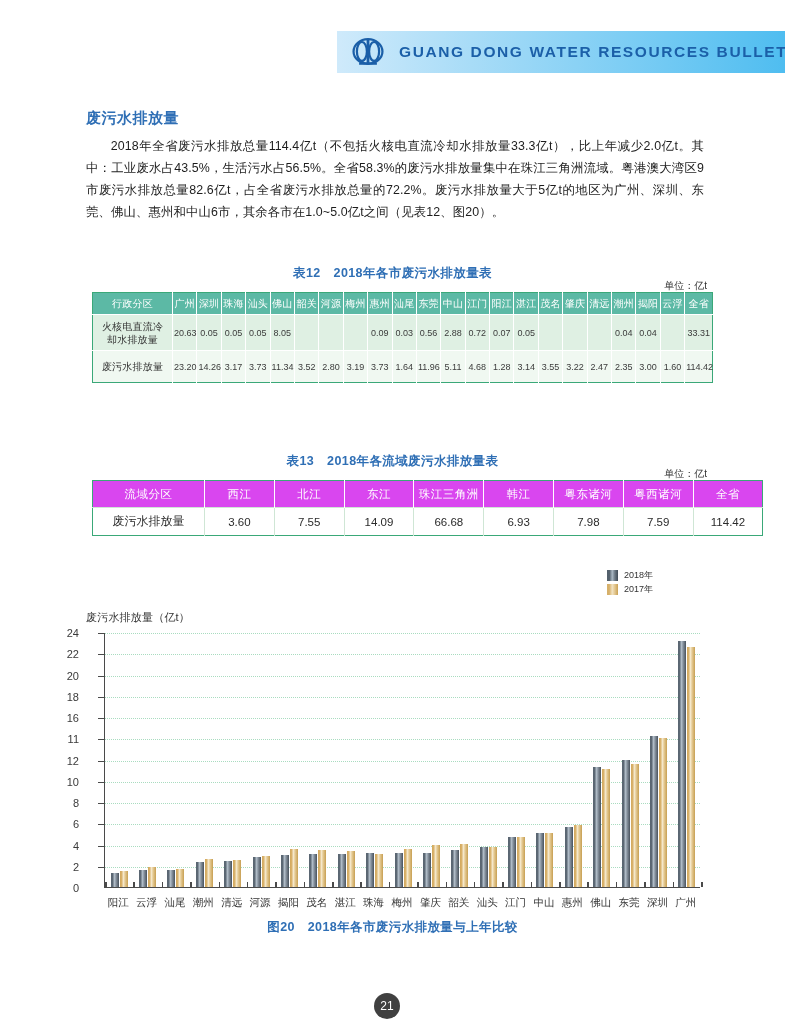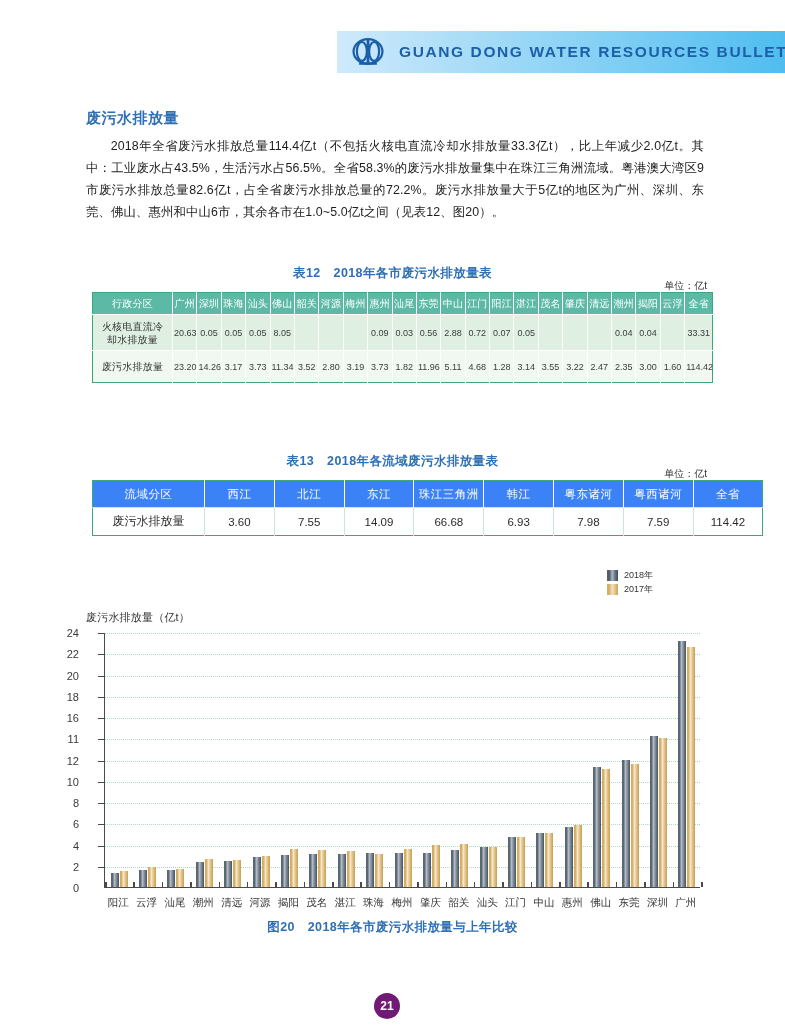--- a/index.html
+++ b/index.html
@@ -84,21 +84,21 @@
   .t12 tr.r-plain td { background: #f0f8f1; height: 32px; }
   .t12 td.rowhead {
     font-size: 10px; color: #333; line-height: 13px;
     letter-spacing: .2px;
   }
 
   
   .t13-wrap { position: absolute; left: 92px; top: 480px; width: 601px; }
   .t13 { border: 1.4px solid #3aa878; table-layout: fixed; }
   .t13 th {
-    background: #3b82f6; color: #fff; font-weight: 400;
+    background: #d946ef; color: #fff; font-weight: 400;
     font-size: 11.5px; height: 27px;
     border-right: 1px solid #ffffff; text-align: center;
     letter-spacing: .5px; white-space: nowrap;
   }
   .t13 th:last-child { border-right: none; }
   .t13 td {
     font-size: 11.5px; color: #2b2b2b; text-align: center;
     border-right: 1px solid #cfe6d5; border-top: 1px solid #cfe6d5;
     height: 28px;
   }
@@ -170,22 +170,22 @@
   .fig-caption {
     position: absolute; left: 0; top: 919px; width: 785px;
     text-align: center; font-size: 12.5px; font-weight: 700;
     color: #2f6fb5; letter-spacing: .4px;
   }
 
   
   .pageno {
     position: absolute; left: 374px; top: 993px;
     width: 26px; height: 26px; border-radius: 50%;
-    background: #701a75; color: #fff;
-    font-size: 12px; display: flex; align-items: center; justify-content: center; font-weight: bold;
+    background: #404040; color: #fff;
+    font-size: 12px; display: flex; align-items: center; justify-content: center;
   }
 </style>
 </head>
 <body>
 
 <div class="banner">
   <svg class="banner-logo" viewBox="0 0 60 54">
     <ellipse cx="30" cy="26" rx="26" ry="22" fill="none" stroke="#1b5fa8" stroke-width="4"></ellipse>
     <ellipse cx="19" cy="26" rx="9" ry="17" fill="none" stroke="#1b5fa8" stroke-width="4"></ellipse>
     <ellipse cx="41" cy="26" rx="9" ry="17" fill="none" stroke="#1b5fa8" stroke-width="4"></ellipse>
@@ -260,21 +260,21 @@
           <td class="rowhead">废污水排放量</td>
           <td>23.20</td>
           <td>14.26</td>
           <td>3.17</td>
           <td>3.73</td>
           <td>11.34</td>
           <td>3.52</td>
           <td>2.80</td>
           <td>3.19</td>
           <td>3.73</td>
-          <td>1.82</td>
+          <td>1.64</td>
           <td>11.96</td>
           <td>5.11</td>
           <td>4.68</td>
           <td>1.28</td>
           <td>3.14</td>
           <td>3.55</td>
           <td>3.22</td>
           <td>2.47</td>
           <td>2.35</td>
           <td>3.00</td>

